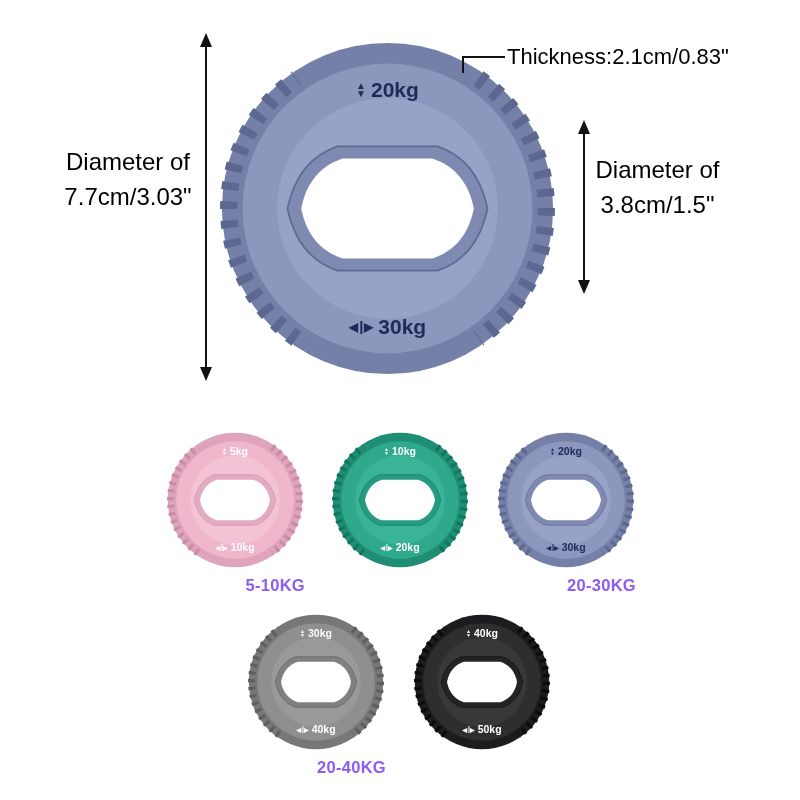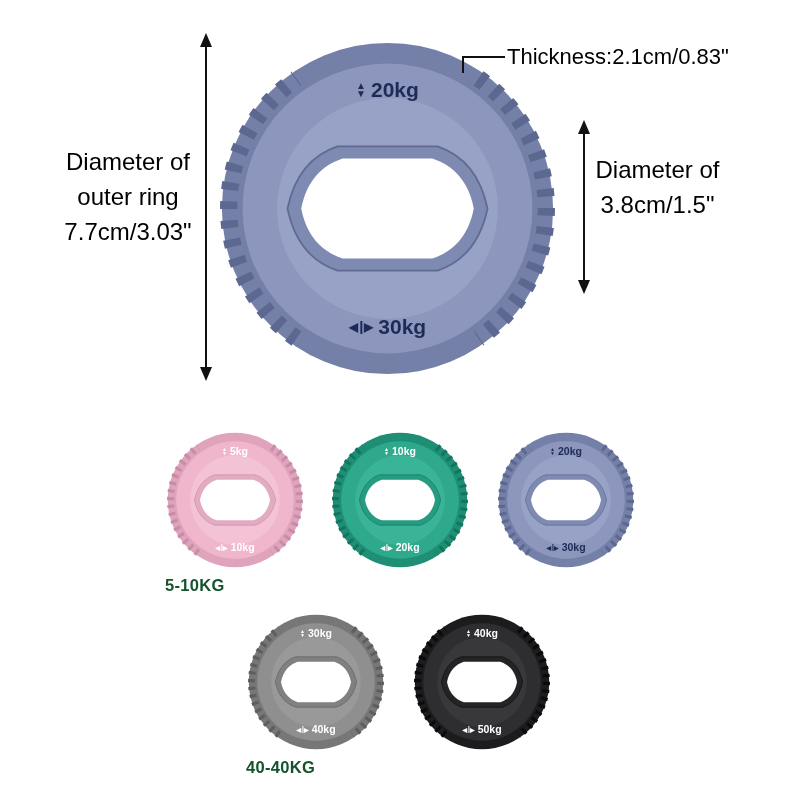--- a/index.html
+++ b/index.html
@@ -41,22 +41,22 @@
   .big .ud i{font-size:10px;line-height:8px;}
   .small .ud i{font-size:5px;line-height:4.5px;}
   .lr{display:flex;align-items:center;}
   .big .lr{font-size:12px;gap:2px;}
   .small .lr{font-size:6px;gap:1px;}
   .bar{display:inline-block;background:currentColor;}
   .big .bar{width:2px;height:13px;}
   .small .bar{width:1px;height:7px;}
 
   .range-label{
-    position:absolute;top:146px;width:100%;text-align:left;
-    font-weight:700;font-size:16.5px;color:#14532d;letter-spacing:.3px;
+    position:absolute;top:146px;width:100%;text-align:right;
+    font-weight:700;font-size:16.5px;color:#8b5cf6;letter-spacing:.3px;
   }
 
   
   .ann{position:absolute;color:#000;font-size:24px;line-height:35px;text-align:center;}
   .ann-left{left:28px;top:144px;width:200px;}
   .ann-right{left:575px;top:152px;width:165px;}
   .ann-thickness{left:507px;top:44px;width:280px;text-align:left;font-size:22px;line-height:26px;}
 
   .overlay{position:absolute;left:0;top:0;pointer-events:none;}
 
@@ -103,21 +103,20 @@
         <span>20kg</span>
       </div>
       <div class="kg-marker kg-bottom">
         <span class="lr">◀<span class="bar"></span>▶</span>
         <span>30kg</span>
       </div>
     </div>
 
     <div class="ann ann-left">
       <div>Diameter of</div>
-      <div>outer ring</div>
       <div>7.7cm/3.03"</div>
     </div>
 
     <div class="ann ann-thickness">Thickness:2.1cm/0.83"</div>
 
     <div class="ann ann-right">
       <div>Diameter of</div>
       <div>3.8cm/1.5"</div>
     </div>
 
@@ -181,38 +180,39 @@
         <span class="ud">
             <i>▲</i>
             <i>▼</i>
           </span>
         <span>20kg</span>
       </div>
       <div class="kg-marker kg-bottom">
         <span class="lr">◀<span class="bar"></span>▶</span>
         <span>30kg</span>
       </div>
+      <div class="range-label">20-30KG</div>
     </div>
 
     <div class="ring-wrap small ring-gray v3">
       <svg class="ring" viewBox="0 0 200 200">
           <use href="#gripring"></use>
         </svg>
       <div class="kg-marker kg-top">
         <span class="ud">
             <i>▲</i>
             <i>▼</i>
           </span>
         <span>30kg</span>
       </div>
       <div class="kg-marker kg-bottom">
         <span class="lr">◀<span class="bar"></span>▶</span>
         <span>40kg</span>
       </div>
-      <div class="range-label">40-40KG</div>
+      <div class="range-label">20-40KG</div>
     </div>
 
     <div class="ring-wrap small ring-black v4">
       <svg class="ring" viewBox="0 0 200 200">
           <use href="#gripring"></use>
         </svg>
       <div class="kg-marker kg-top">
         <span class="ud">
             <i>▲</i>
             <i>▼</i>

